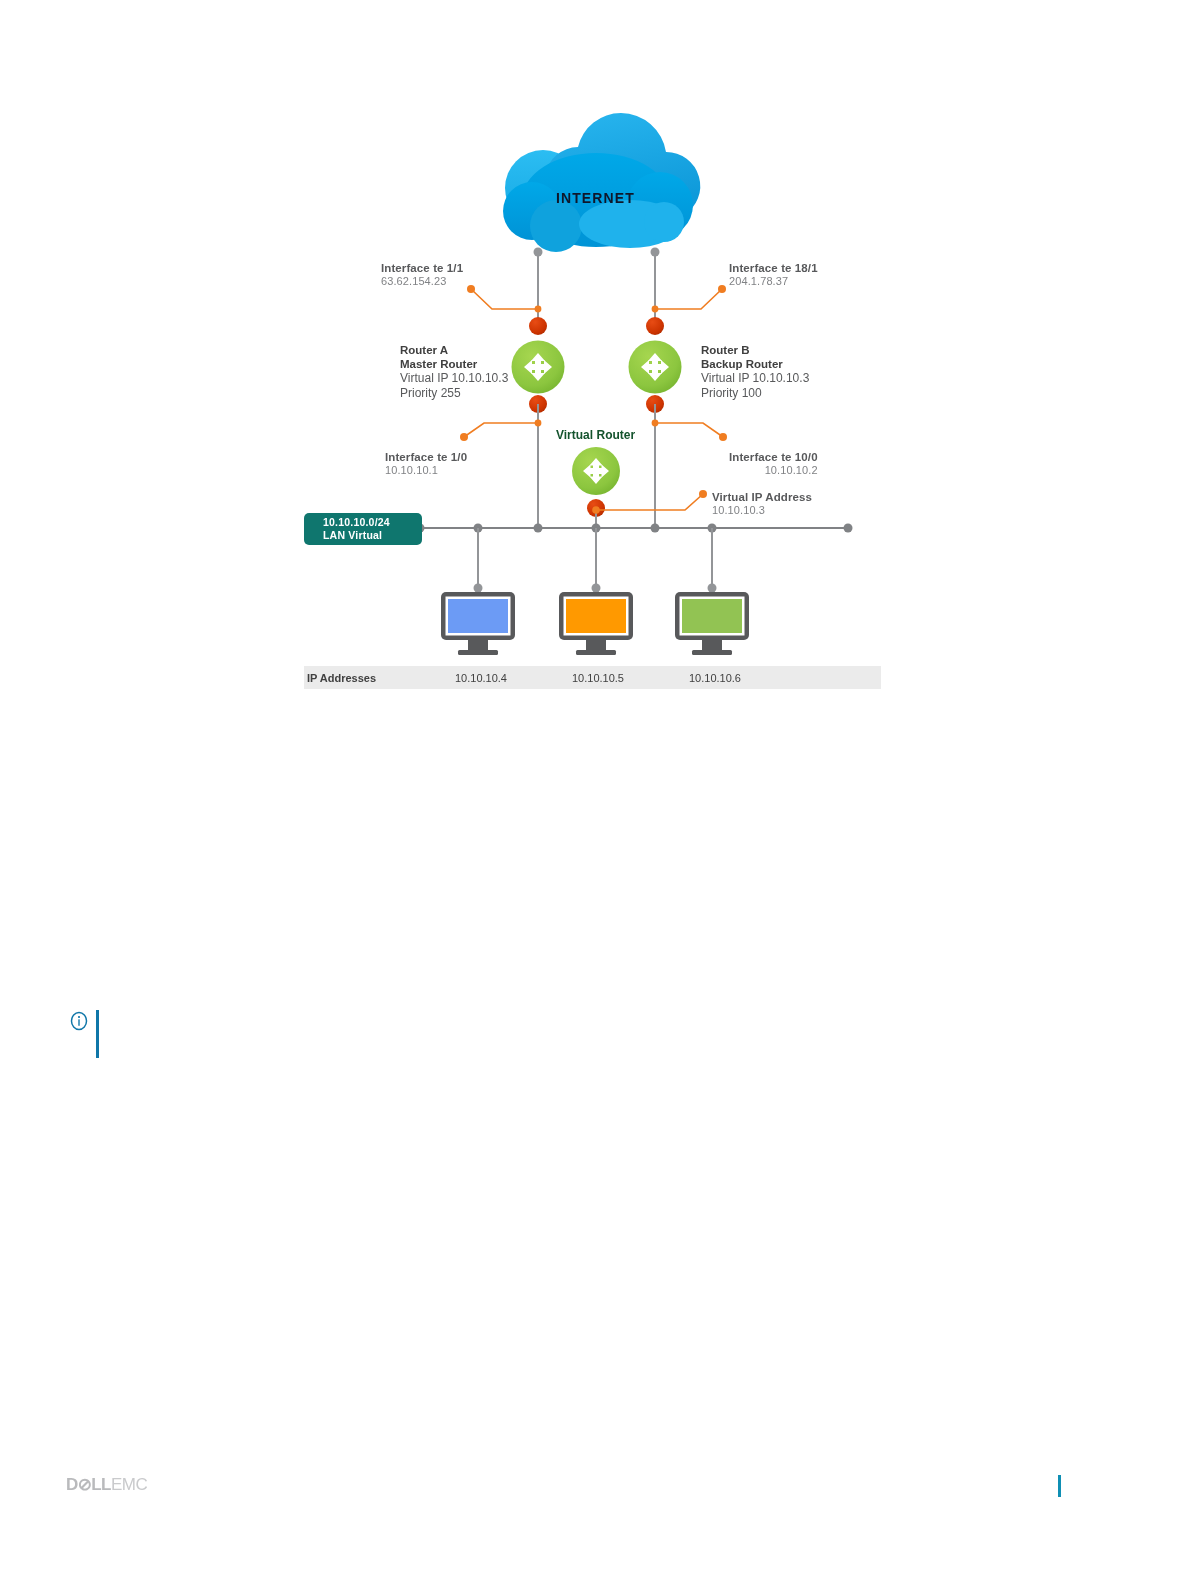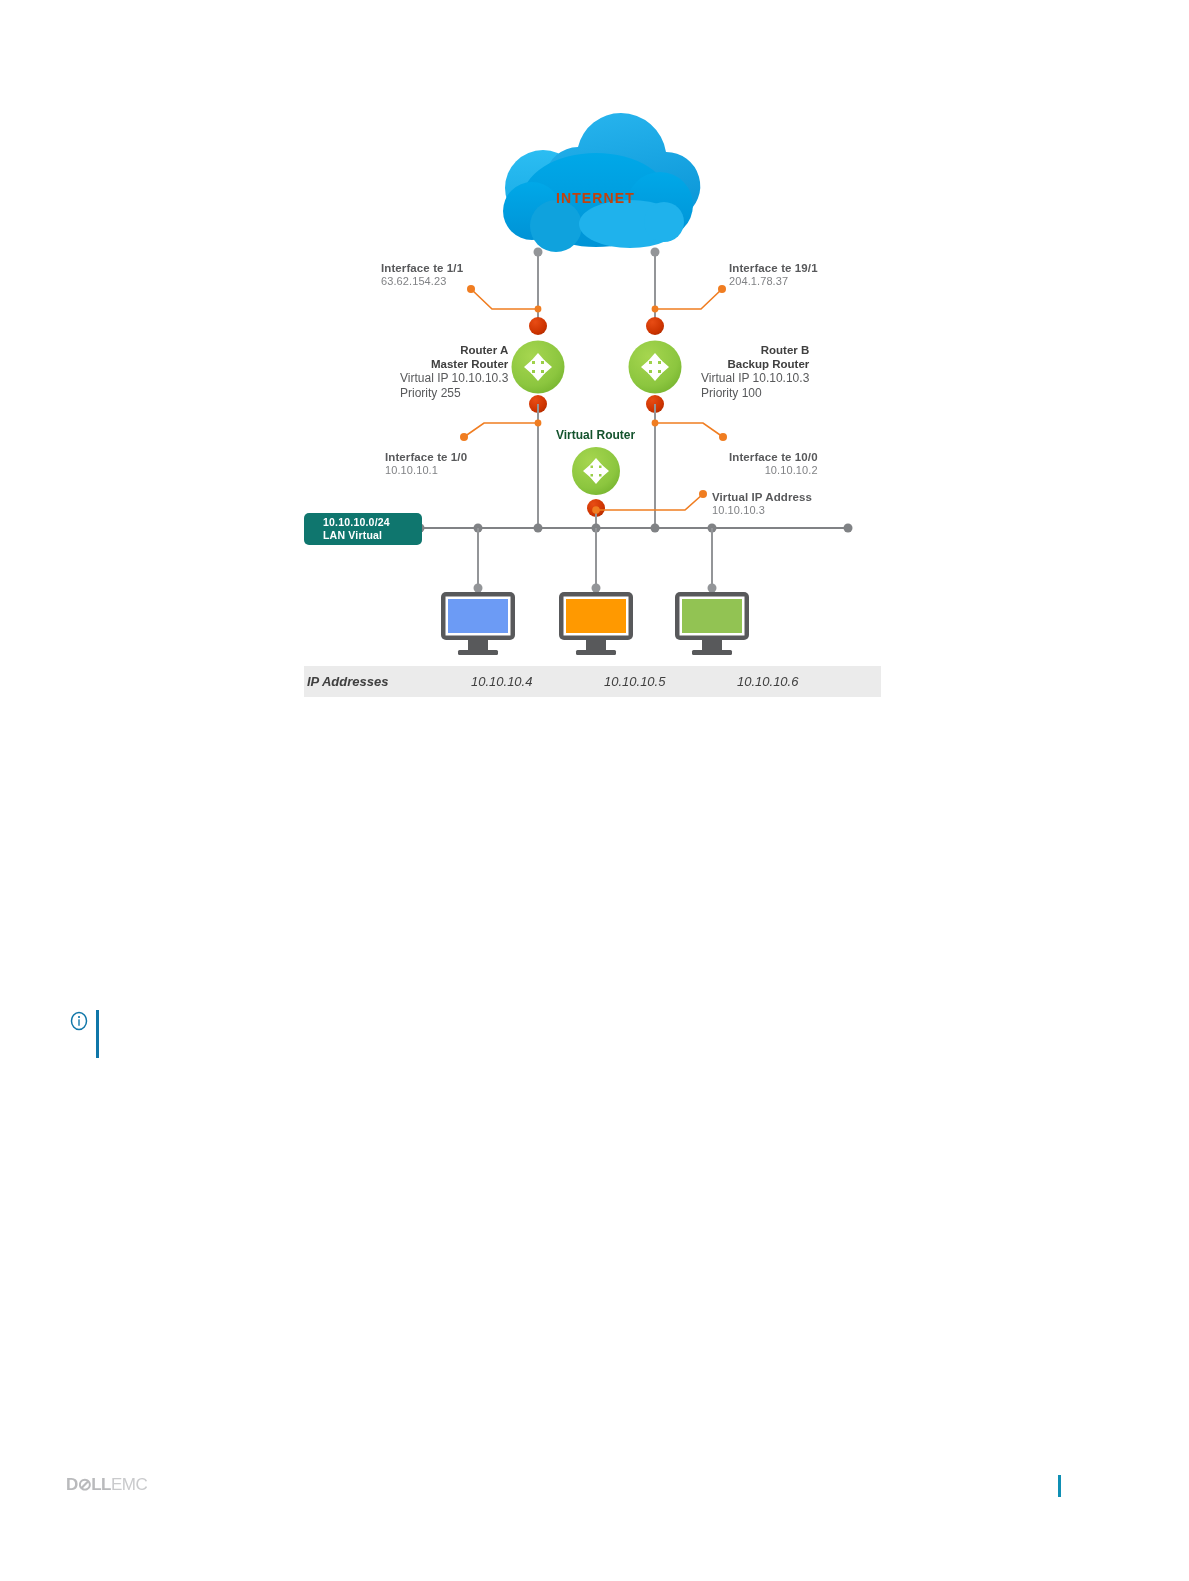--- a/index.html
+++ b/index.html
@@ -48,30 +48,29 @@
   .lbl .t2 {
     font-size: 11px;
     color: #808285;
     letter-spacing: .1px;
   }
 
   .router-title {
     font-size: 11.5px;
     font-weight: bold;
     color: #404040;
-    text-align: right;
   }
   .router-sub {
     font-size: 12px;
     color: #58595b;
   }
 
   .internet-text {
     position: absolute;
-    color: #c2410c;
+    color: #0f172a;
     font-size: 14px;
     font-weight: bold;
     letter-spacing: 1.1px;
     left: 556px;
     top: 190px;
   }
 
   .vrouter-title {
     position: absolute;
     font-size: 12px;
@@ -102,25 +101,24 @@
   .spec-table {
     position: absolute;
     left: 304px;
     top: 666px;
     width: 577px;
     border-collapse: collapse;
   }
   .spec-table tr { height: 23px; }
   .spec-table td {
     background: #ebebeb;
-    font-size: 13px;
+    font-size: 11px;
     color: #404040;
-    padding: 8px;
+    padding: 0;
     vertical-align: middle;
-    font-style: italic;
   }
   .spec-table tr + tr td { }
   .spec-table .rowgap { height: 3px; background: #ffffff; }
   .spec-table td.hdr {
     font-weight: bold;
     padding-left: 3px;
     width: 148px;
   }
   .spec-table td.val { width: 117px; }
 
@@ -353,21 +351,21 @@
     </svg>
 
     <div class="internet-text">INTERNET</div>
 
     <div class="lbl" style="left:381px; top:261px;">
       <div class="t1">Interface te 1/1</div>
       <div class="t2">63.62.154.23</div>
     </div>
 
     <div class="lbl" style="left:729px; top:261px;">
-      <div class="t1">Interface te 19/1</div>
+      <div class="t1">Interface te 18/1</div>
       <div class="t2">204.1.78.37</div>
     </div>
 
     <div class="lbl" style="left:400px; top:343px;">
       <div class="router-title">Router A</div>
       <div class="router-title">Master Router</div>
       <div class="router-sub">Virtual IP 10.10.10.3</div>
       <div class="router-sub">Priority 255</div>
     </div>
 

